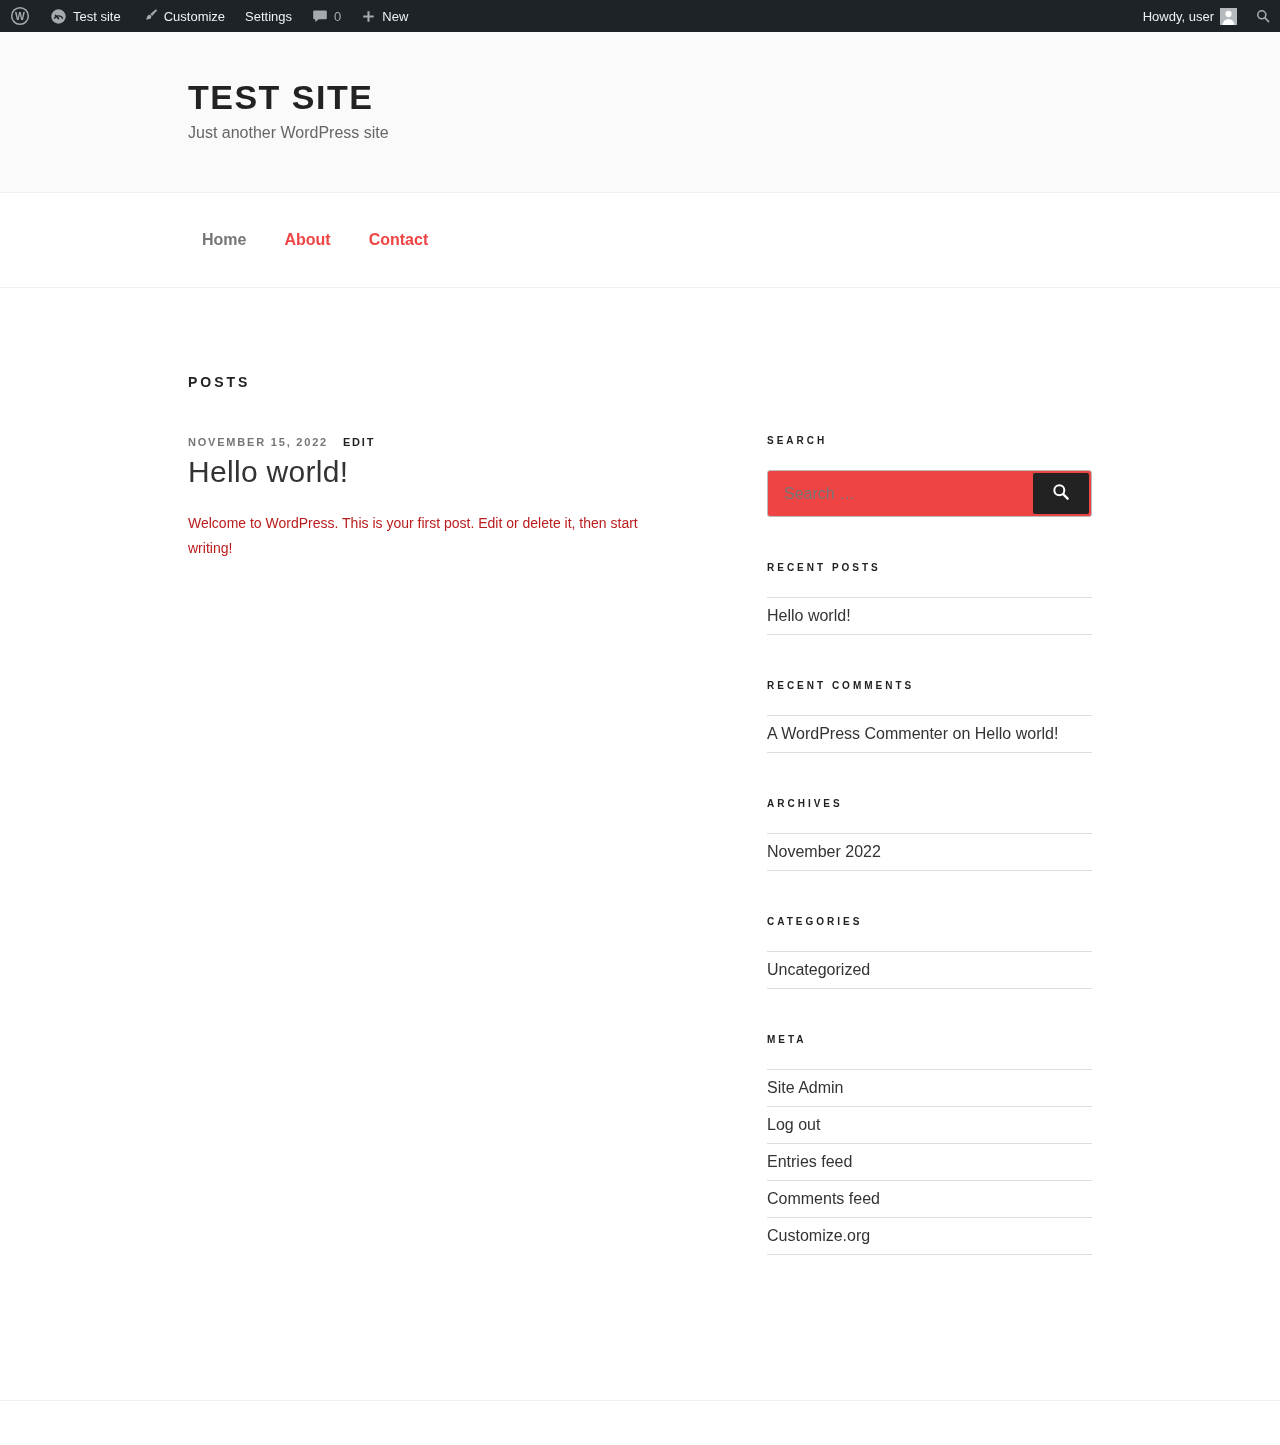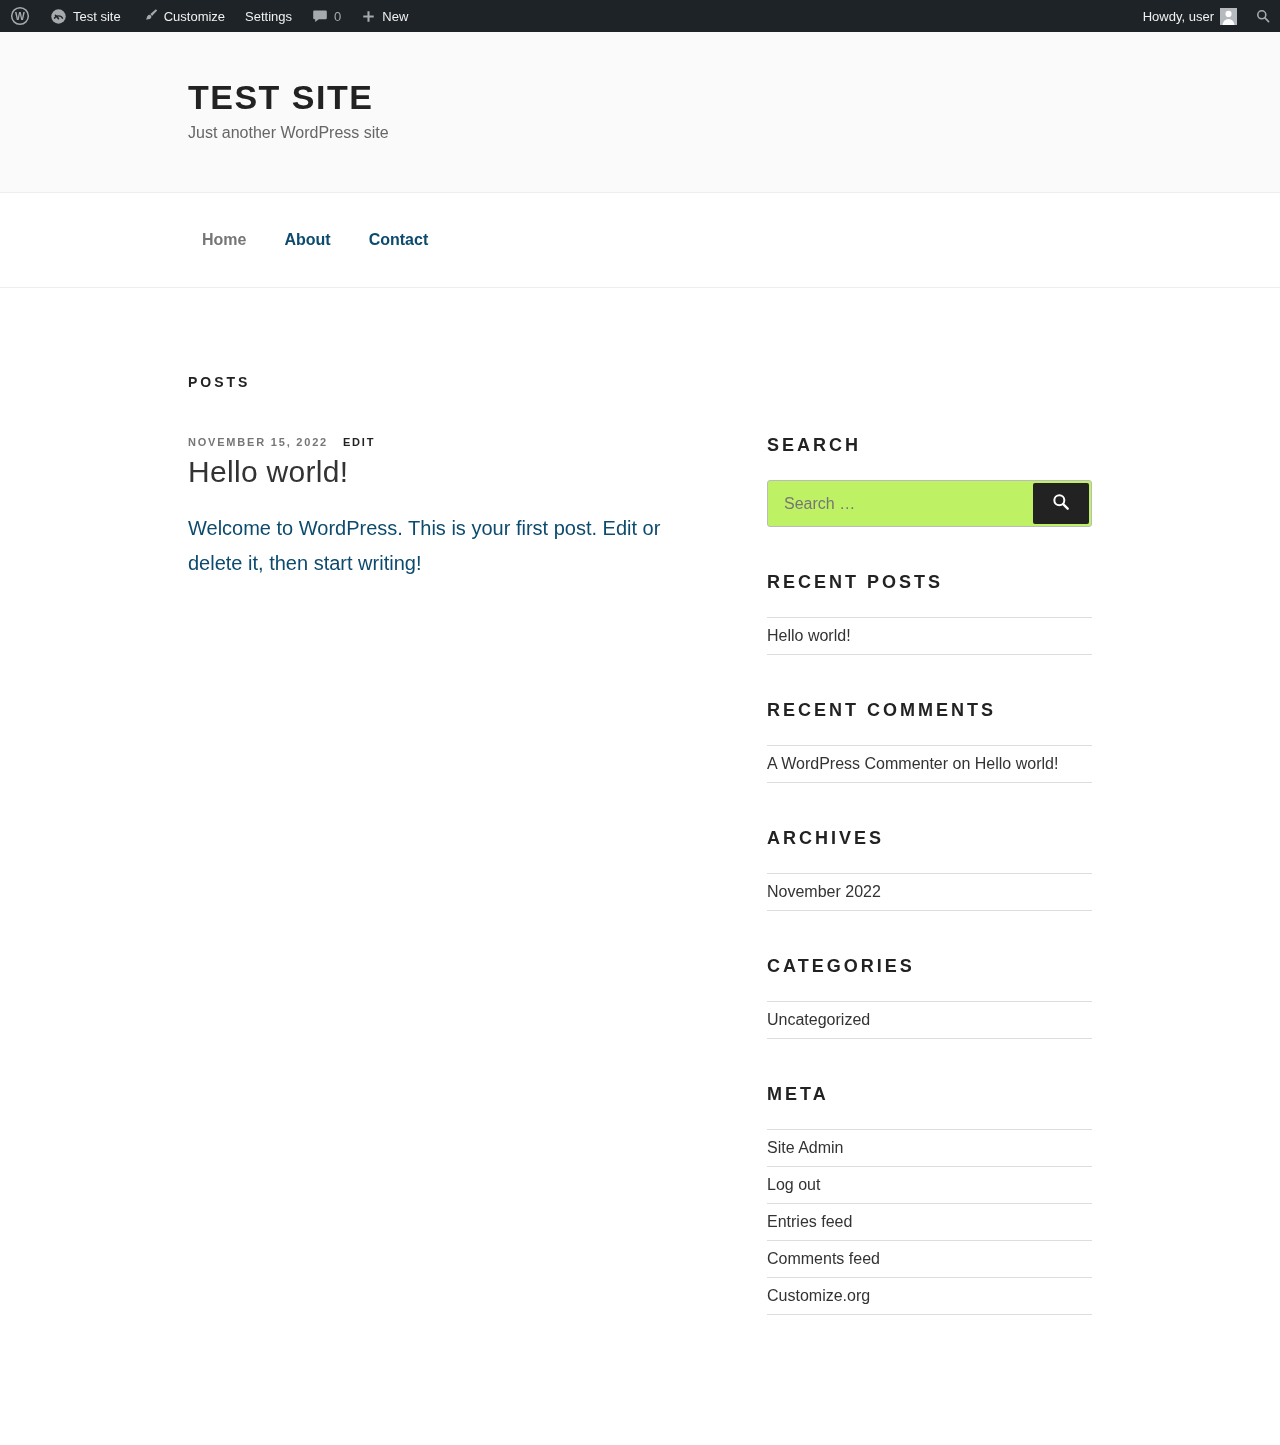--- a/index.html
+++ b/index.html
@@ -62,21 +62,21 @@
     border-top: 1px solid #eee;
     border-bottom: 1px solid #eee;
   }
   .main-nav ul { list-style: none; margin: 14px; padding: 0; display: flex; }
   .main-nav li { margin-right: 38px; }
   .main-nav a {
     display: block;
     padding: 24px 0;
     font-size: 16px;
     font-weight: 700;
-    color: #0c4a6e;
+    color: #ef4444;
   }
   .main-nav li.current a { color: #767676; }
 
   
   .site-content { padding: 86px 0 100px; }
   .content-row { display: flex; justify-content: space-between; align-items: flex-start; gap: 48px; }
   .main-col { width: 494px; }
   .sidebar { width: 325px; margin-top: 61px; }
 
   .page-title {
@@ -97,30 +97,30 @@
   .entry-meta .edit-link { color: #222; margin-left: 10px; }
   .entry-title {
     margin: 7px 0 0;
     font-size: 30px;
     font-weight: 300;
     color: #333;
     letter-spacing: 0.3px;
   }
   .entry-content {
     margin-top: 22px;
-    font-size: 20px;
+    font-size: 14px;
     line-height: 1.75;
-    color: #0c4a6e;
+    color: #b91c1c;
   }
 
   
   .widget { margin-bottom: 45px; }
   .widget-title {
     margin: 0 0 24px;
-    font-size: 18px;
+    font-size: 10px;
     font-weight: 800;
     letter-spacing: 3px;
     text-transform: uppercase;
     color: #222;
   }
   .widget ul {
     list-style: none;
     margin: 0;
     padding: 0;
     border-top: 1px solid #ddd;
@@ -130,21 +130,21 @@
     padding: 9px 0;
     font-size: 16px;
     color: #333;
   }
 
   .search-form {
     display: flex;
     align-items: stretch;
     border: 1px solid #bbb;
     border-radius: 3px;
-    background: #bef264;
+    background: #ef4444;
     padding: 2px;
     height: 47px;
   }
   .search-field {
     flex: 1;
     border: 0;
     outline: none;
     background: transparent;
     padding: 0 14px;
     font-size: 16px;

